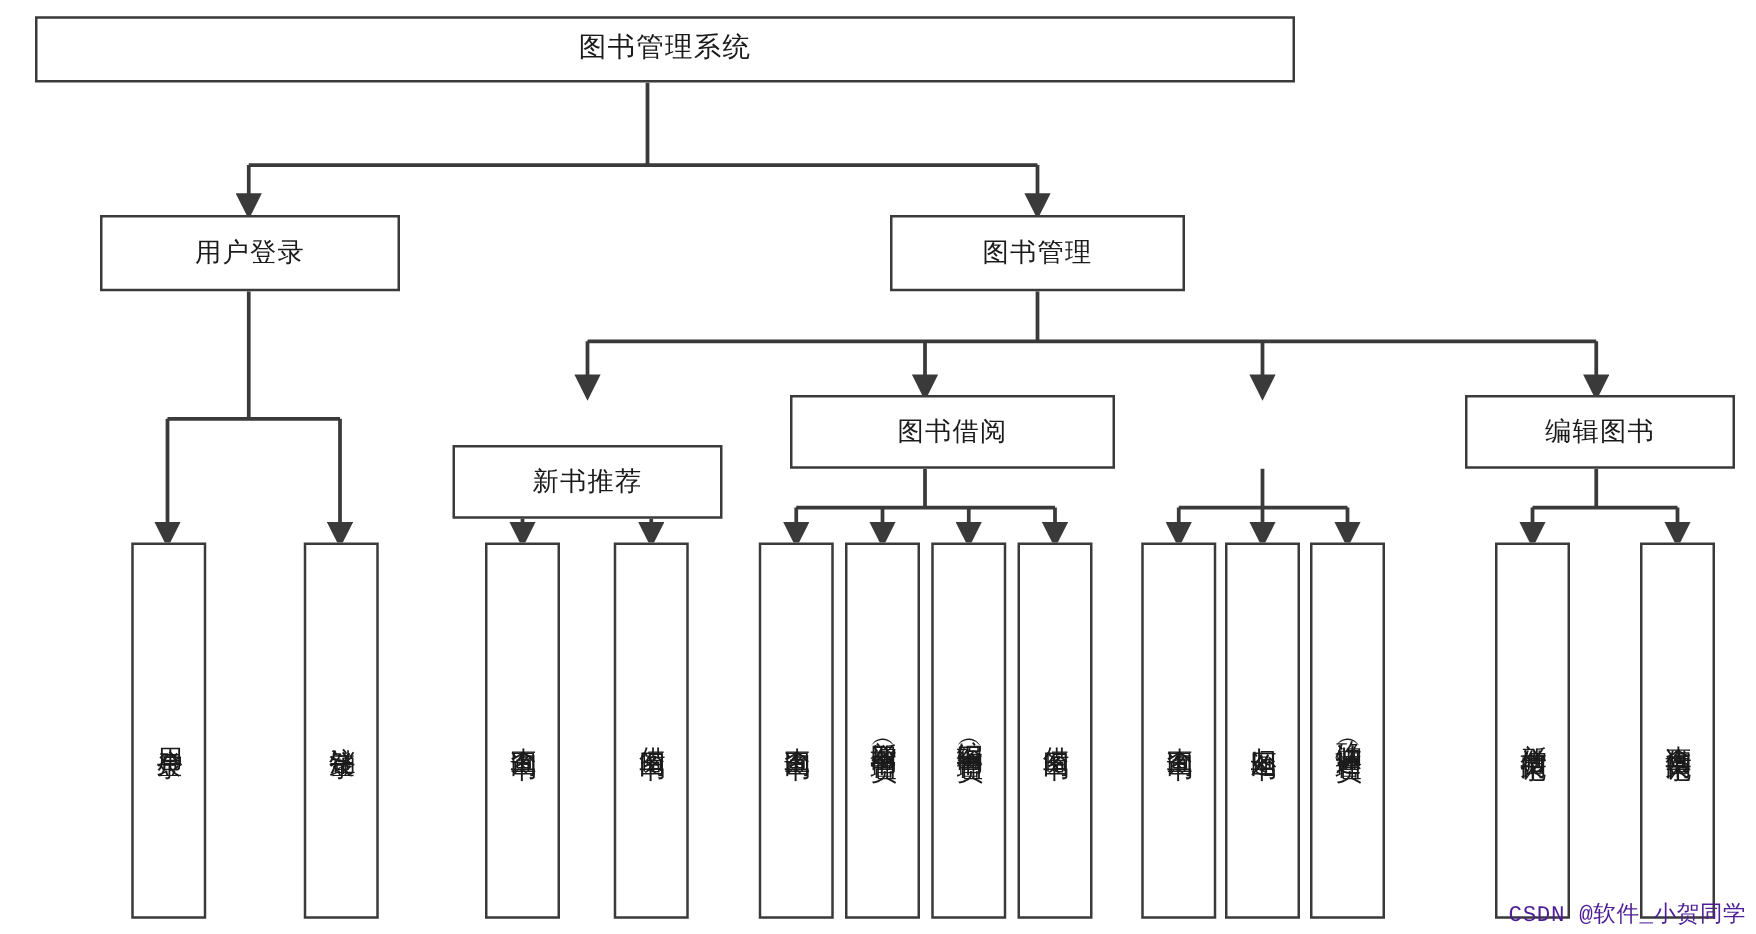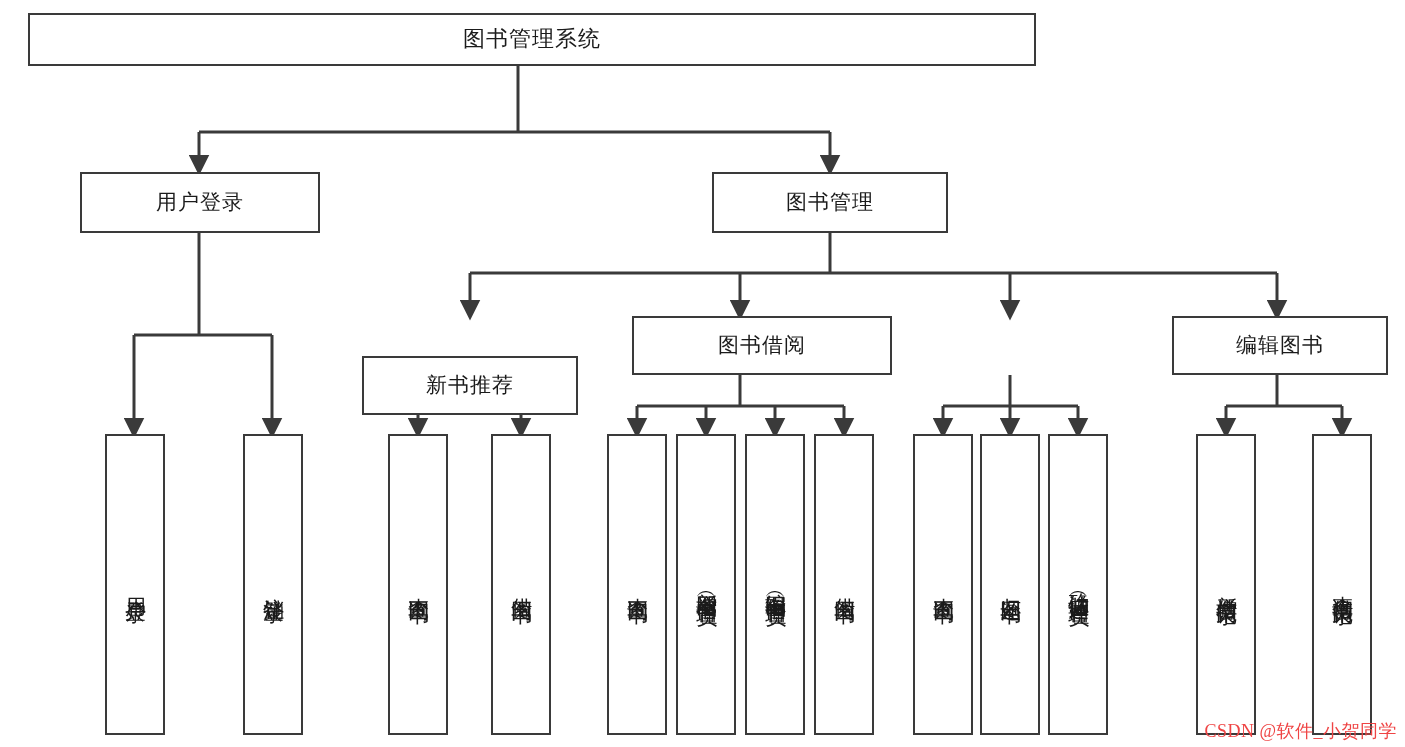--- a/index.html
+++ b/index.html
@@ -58,24 +58,24 @@
     letter-spacing: 2px;
     white-space: nowrap;
     color: #1b1b1b;
     text-align: center;
   }
   .watermark {
     position: absolute;
     right: 8px;
     bottom: 4px;
     font-size: 18px;
-    color: #ef4444;
+    color: #4c1d95;
     letter-spacing: 0.5px;
     white-space: nowrap;
-    font-family: Liberation Serif, serif;
+    font-family: Liberation Mono, monospace;
   }
 </style>
 </head>
 <body>
 
 <div id="canvas">
 
   <svg class="connectors" viewBox="0 0 1405 747">
     <defs>
       <marker id="arrow" viewBox="0 0 12 12" refX="6" refY="6" markerWidth="7" markerHeight="7" orient="auto-start-reverse">

